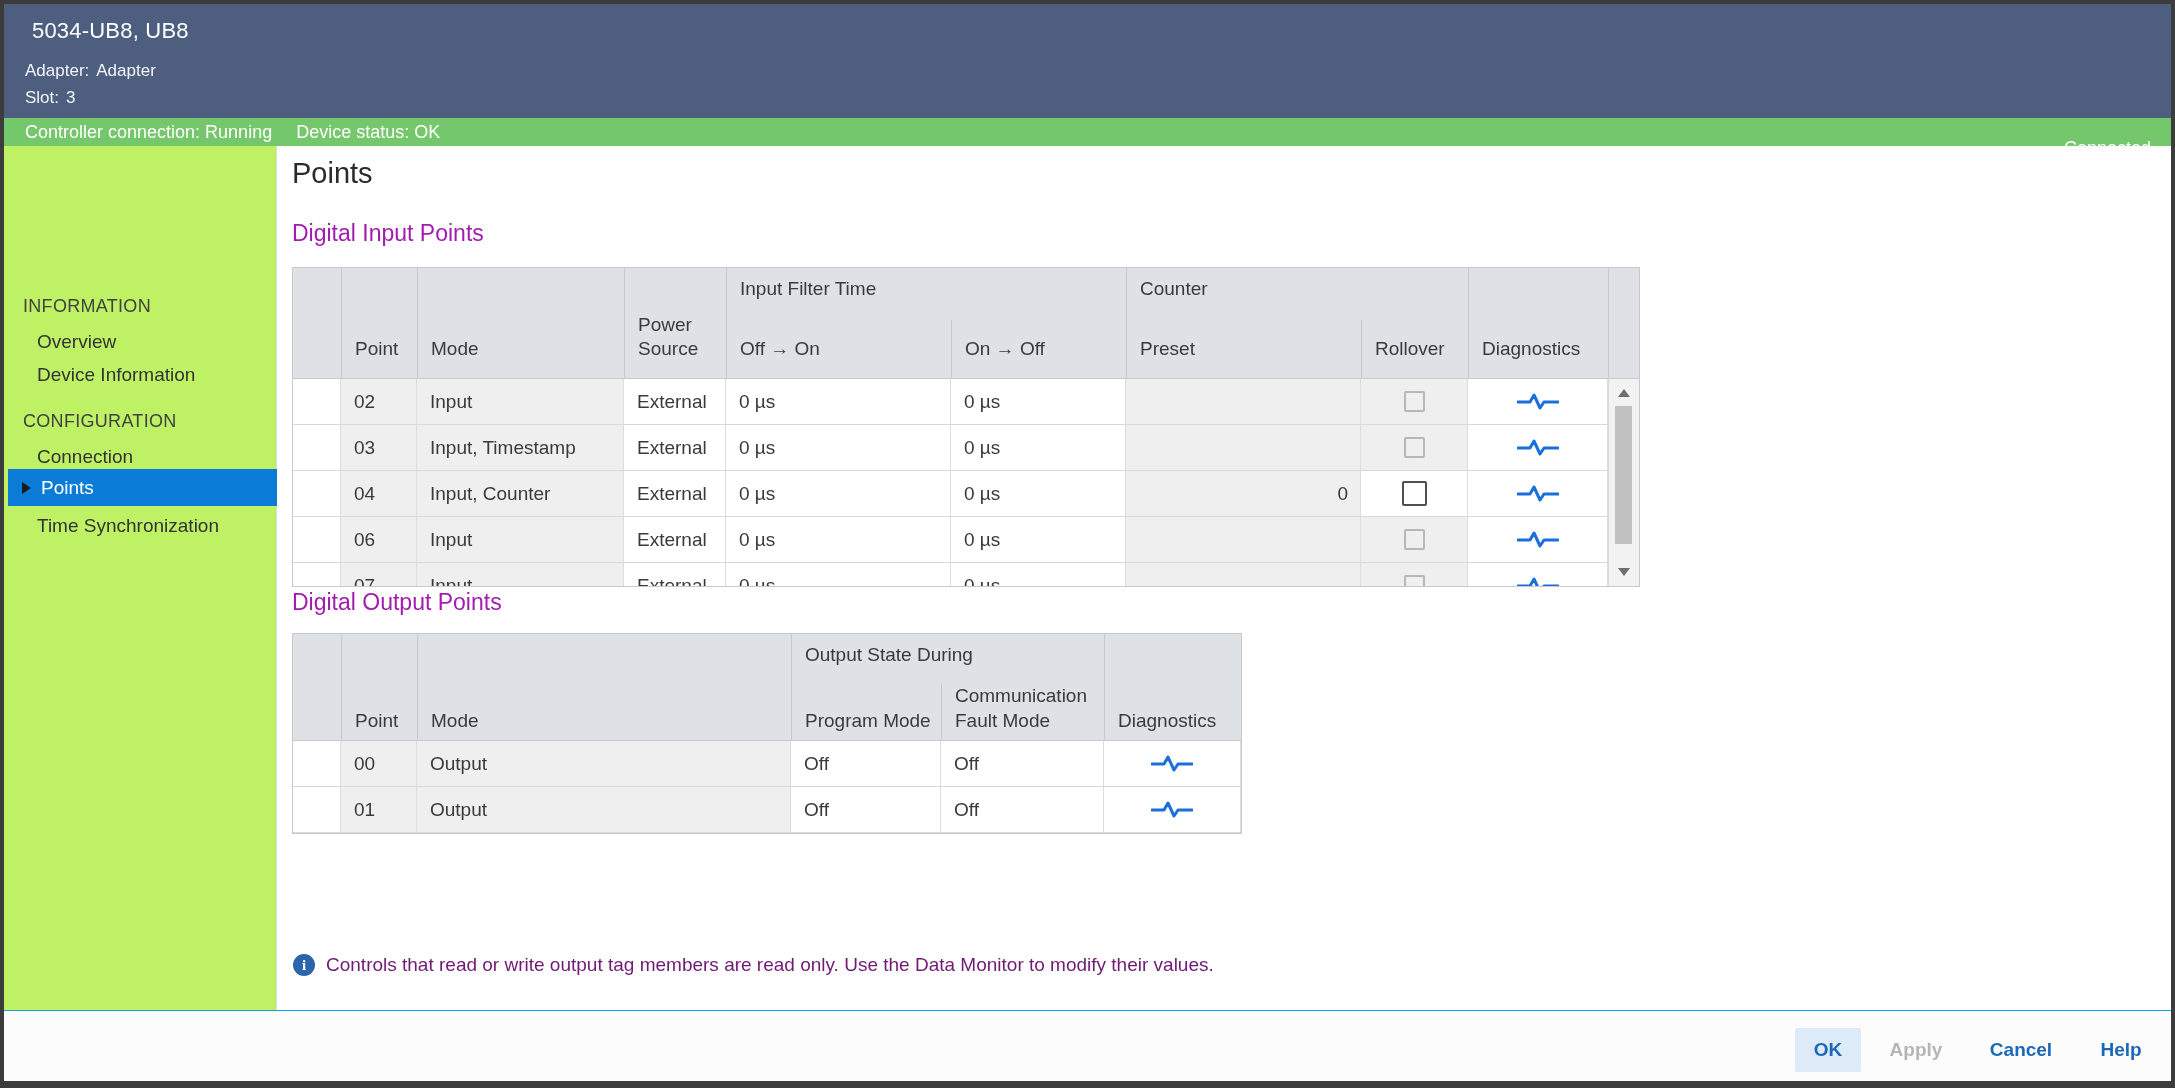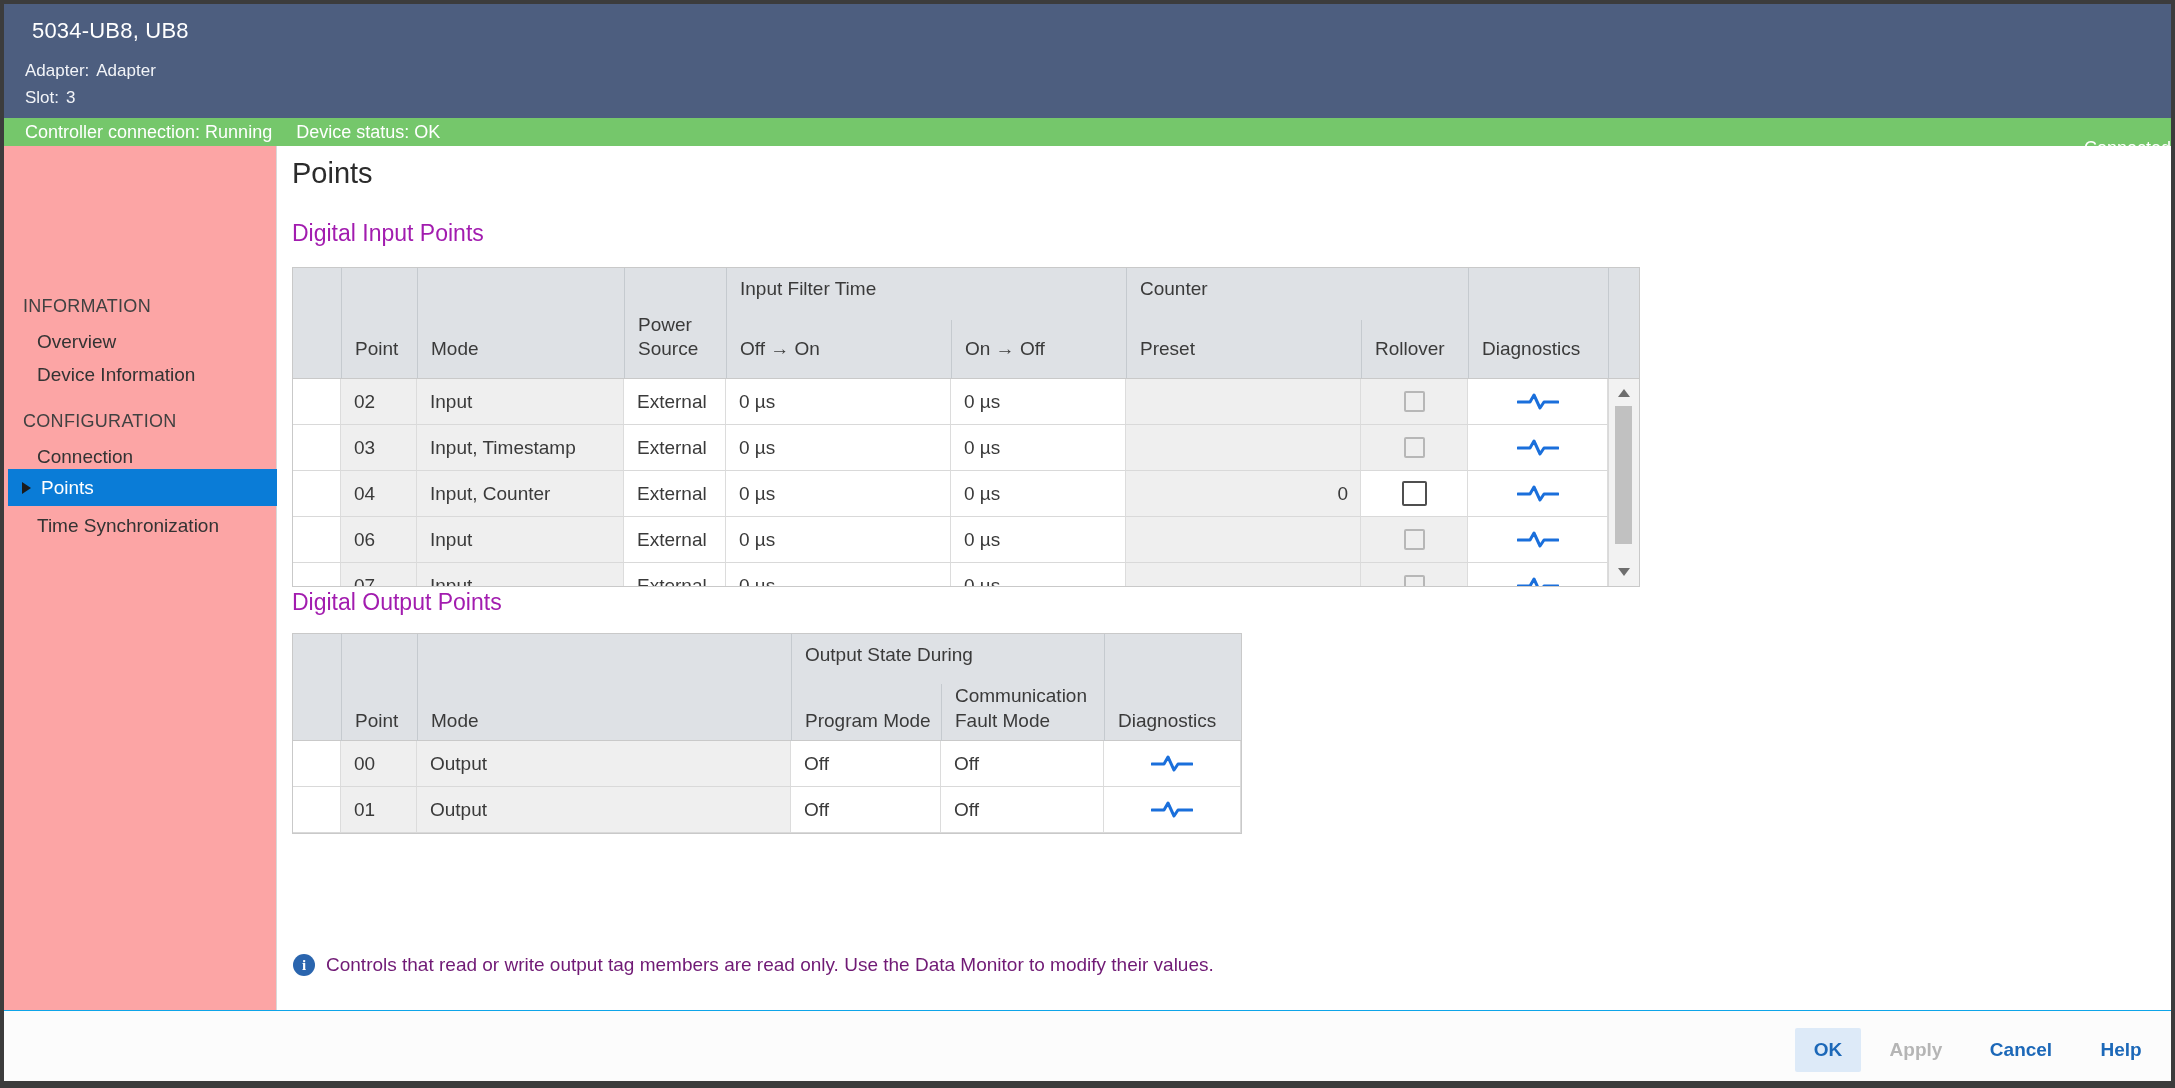--- a/index.html
+++ b/index.html
@@ -11,24 +11,24 @@
   .hdr{position:absolute;left:0;top:0;width:2167px;height:114px;background:#4d5e7f;color:#fff;}
   .hdr-title{position:absolute;left:28px;top:14px;font-size:22px;font-weight:400;letter-spacing:.2px;}
   .hdr-line{position:absolute;left:21px;font-size:17px;color:#f2f4f8;}
   .hdr-parent{top:57px;} .hdr-slot{top:84px;}
   .hdr-line .v{margin-left:7px;}
 
   
   .statusbar{position:absolute;left:0;top:114px;width:2167px;height:28px;background:#75c76b;color:#fff;
              display:flex;align-items:center;font-size:18px;}
   .statusbar .lft{display:flex;gap:24px;padding-left:21px;}
-  .statusbar .rgt{margin-left:auto;margin-top:32px;}
-
-  
-  .sidebar{position:absolute;left:0;top:142px;width:273px;height:864px;background:#fca5a5;border-right:1px solid #d9d9d9;}
+  .statusbar .rgt{margin-left:auto;padding-right:20px;margin-top:32px;}
+
+  
+  .sidebar{position:absolute;left:0;top:142px;width:273px;height:864px;background:#bef264;border-right:1px solid #d9d9d9;}
   .sb-sec{position:absolute;left:19px;font-size:18px;color:#414141;letter-spacing:.3px;}
   .sb-item{position:absolute;left:33px;font-size:19px;color:#333;cursor:default;}
   .sb-sel{position:absolute;left:4px;width:269px;height:37px;background:#0a7cd7;color:#fff;
           display:flex;align-items:center;padding-left:14px;font-size:19px;}
   .sb-arrow{width:0;height:0;border-left:9px solid #1b1b1b;border-top:6px solid transparent;
             border-bottom:6px solid transparent;margin-right:10px;}
 
   
   .page-title{position:absolute;left:288px;top:153px;font-size:29px;color:#2b2b2b;}
   .sec-head{position:absolute;left:288px;font-size:23px;color:#a21caf;}

